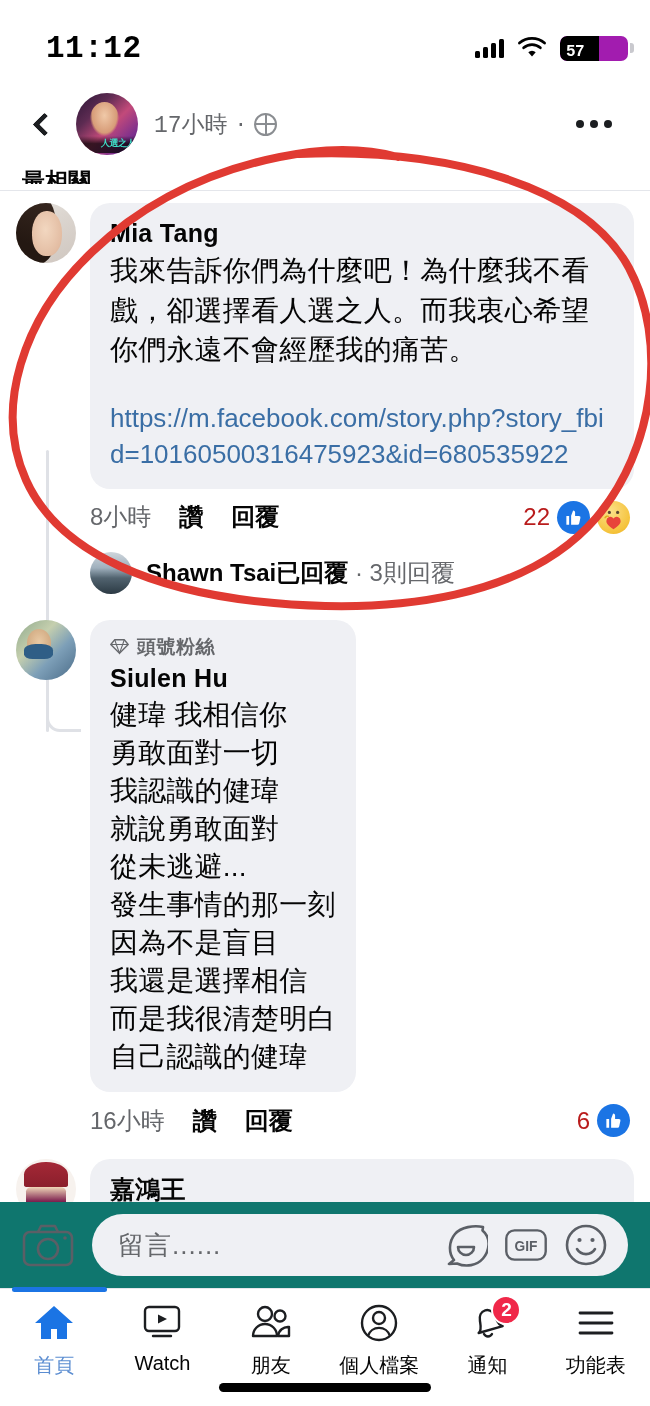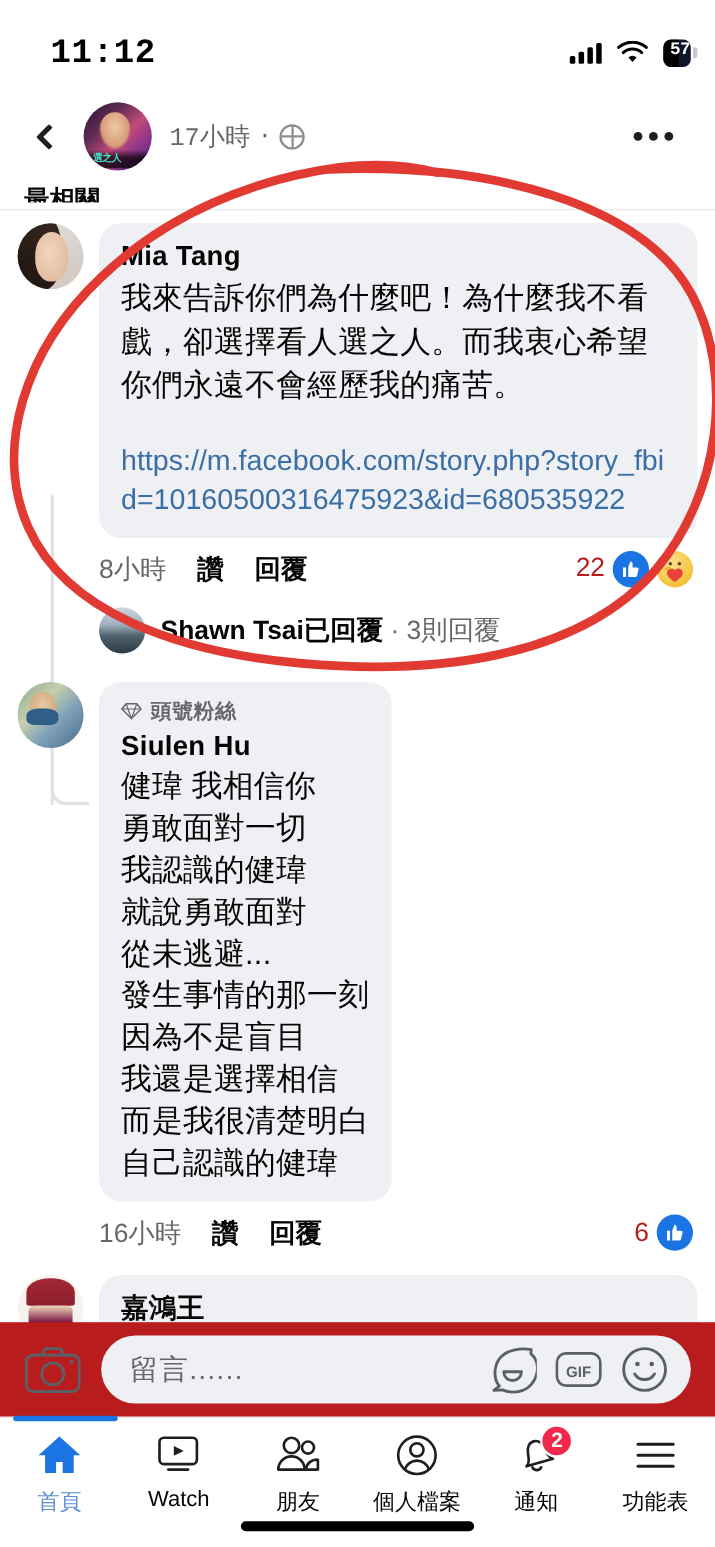--- a/index.html
+++ b/index.html
@@ -17,22 +17,22 @@
     padding: 18px 16px 0 46px;
     font-family: Liberation Mono, monospace;
   }
   .sb-time { font-size: 31px; font-weight: 700; letter-spacing:0.5px; color:#000; }
   .sb-right { display:flex; align-items:center; gap:13px; }
   .bars { display:flex; align-items:flex-end; gap:3px; height:20px; }
   .bars i { display:block; width:5px; background:#000; border-radius:1.5px; }
   .bars i:nth-child(1){height:7px}.bars i:nth-child(2){height:11px}
   .bars i:nth-child(3){height:15px}.bars i:nth-child(4){height:19px}
   .battery {
-    position:relative; width:25px; height:25px; border-radius:7px;
-    background:#0f172a; overflow:hidden; display:flex; align-items:flex-start;
+    position:relative; width:68px; height:25px; border-radius:7px;
+    background:#a21caf; overflow:hidden; display:flex; align-items:flex-end;
   }
   .battery .fill { position:absolute; left:0; top:0; bottom:0; width:57%; background:#000; border-radius:7px 0 0 7px; }
   .battery .num { position:relative; color:#fff; font-size:16px; font-weight:700; padding-left:6px; z-index:2; letter-spacing:-0.5px; }
   .batt-tip { width:4px; height:10px; background:#c9c9ce; border-radius:0 3px 3px 0; margin-left:2px; }
 
   
   .header {
     height: 92px; display:flex; align-items:center; padding: 0 26px 0 22px;
     position:relative;
   }
@@ -49,21 +49,21 @@
   .hdr-avatar::before{
     content:""; position:absolute; left:22%; top:14%; width:48%; height:56%;
     background: radial-gradient(ellipse at 50% 40%, #f0c9a8 0%, #d79c78 60%, rgba(180,110,90,0) 72%);
     border-radius:50%;
   }
   .hdr-avatar::after{
     content:""; position:absolute; left:0; bottom:4%; right:0; height:26%;
     background: linear-gradient(180deg, rgba(0,0,0,0) 0%, rgba(0,0,0,.72) 45%);
   }
   .hdr-av-txt{
-    position:absolute; bottom:5px; left:0; right:16px; text-align:left;
+    position:absolute; bottom:5px; left:0; right:3px; text-align:right;
     font-size:9px; color:#3ee0c8; font-weight:700; letter-spacing:-0.5px; z-index:3;
   }
   .hdr-text { margin-left:16px; display:flex; flex-direction:column; gap:2px; }
   .hdr-name-row { display:flex; align-items:center; gap:9px; }
   .hdr-name { font-size:31px; font-weight:700; color:#050505; letter-spacing:0.5px; }
   .verified { width:23px; height:23px; border-radius:50%; background:#1b74e4; position:relative; flex:none; }
   .verified::after{
     content:""; position:absolute; left:6px; top:6.5px; width:10px; height:5px;
     border-left:2.4px solid #fff; border-bottom:2.4px solid #fff; transform:rotate(-45deg);
   }
@@ -141,21 +141,21 @@
     content:""; position:absolute; bottom:0; left:0; width:32px; height:26px;
     border-left:3px solid #dfe1e6; border-bottom:3px solid #dfe1e6; border-radius:0 0 0 14px;
   }
 
   
   .annot { position:absolute; left:0; top:0; width:650px; height:1406px; pointer-events:none; z-index:50; }
 
   
   .composer {
     position:absolute; left:0; right:0; bottom:118px; height:86px;
-    display:flex; align-items:center; padding: 0 22px; background:#b91c1c; gap:18px;
+    display:flex; align-items:center; padding: 0 22px; background:#0f766e; gap:18px;
   }
   .cam { width:52px; height:44px; flex:none; }
   .inputwrap {
     flex:1; height:62px; background:#eff0f4; border-radius:32px; display:flex; align-items:center;
     padding: 0 20px 0 26px; gap:16px;
   }
   .inputwrap .ph { flex:1; font-size:26px; color:#65676b; letter-spacing:1px; }
   .ic { width:44px; height:44px; flex:none; cursor:pointer; }
 
   

